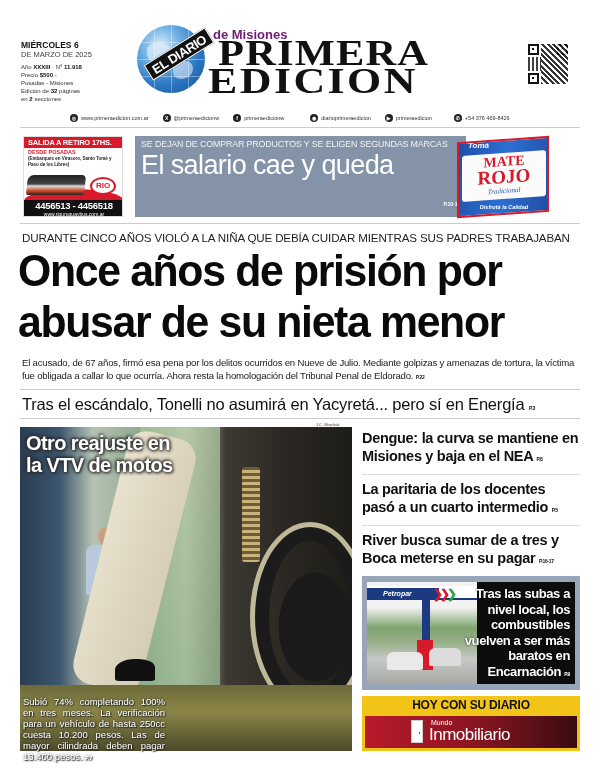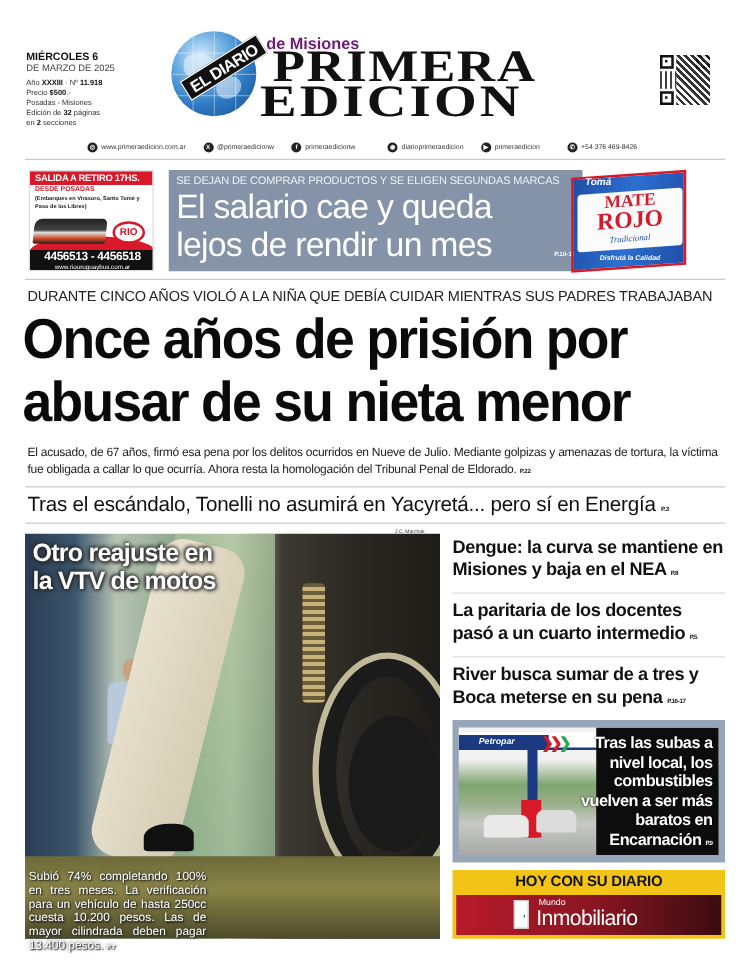--- a/index.html
+++ b/index.html
@@ -224,21 +224,20 @@
   </div>
   <div class="phones">
     <div class="p">4456513 - 4456518</div>
     <div class="w">www.riouruguaybus.com.ar</div>
   </div>
 </div>
 
 <div class="salario">
   <div class="kicker">SE DEJAN DE COMPRAR PRODUCTOS Y SE ELIGEN SEGUNDAS MARCAS</div>
   <div class="title">El salario cae y queda</div>
-  <div class="title">lejos de rendir un mes</div>
   <div class="page">P.10-11</div>
 </div>
 
 <div class="ad-mate">
   <div class="flag"></div>
   <div class="toma">Tomá</div>
   <div class="banner"></div>
   <div class="mate">MATE</div>
   <div class="rojo">ROJO</div>
   <div class="trad">Tradicional</div>
@@ -285,21 +284,21 @@
 <div class="briefs">
   <div class="brief">
     <span>Dengue: la curva se mantiene en Misiones y baja en el NEA</span>
     <span class="pg">P.8</span>
   </div>
   <div class="brief">
     <span>La paritaria de los docentes pasó a un cuarto intermedio</span>
     <span class="pg">P.5</span>
   </div>
   <div class="brief">
-    <span>River busca sumar de a tres y Boca meterse en su pena</span>
+    <span>River busca sumar de a tres y Boca meterse en su pagar</span>
     <span class="pg">P.16-17</span>
   </div>
 </div>
 
 <div class="petropar">
   <div class="img">
     <div class="canopy"></div>
     <div class="canopy-blue"></div>
     <div class="brand">Petropar</div>
     <div class="chev">❯❯<span>❯</span></div>

